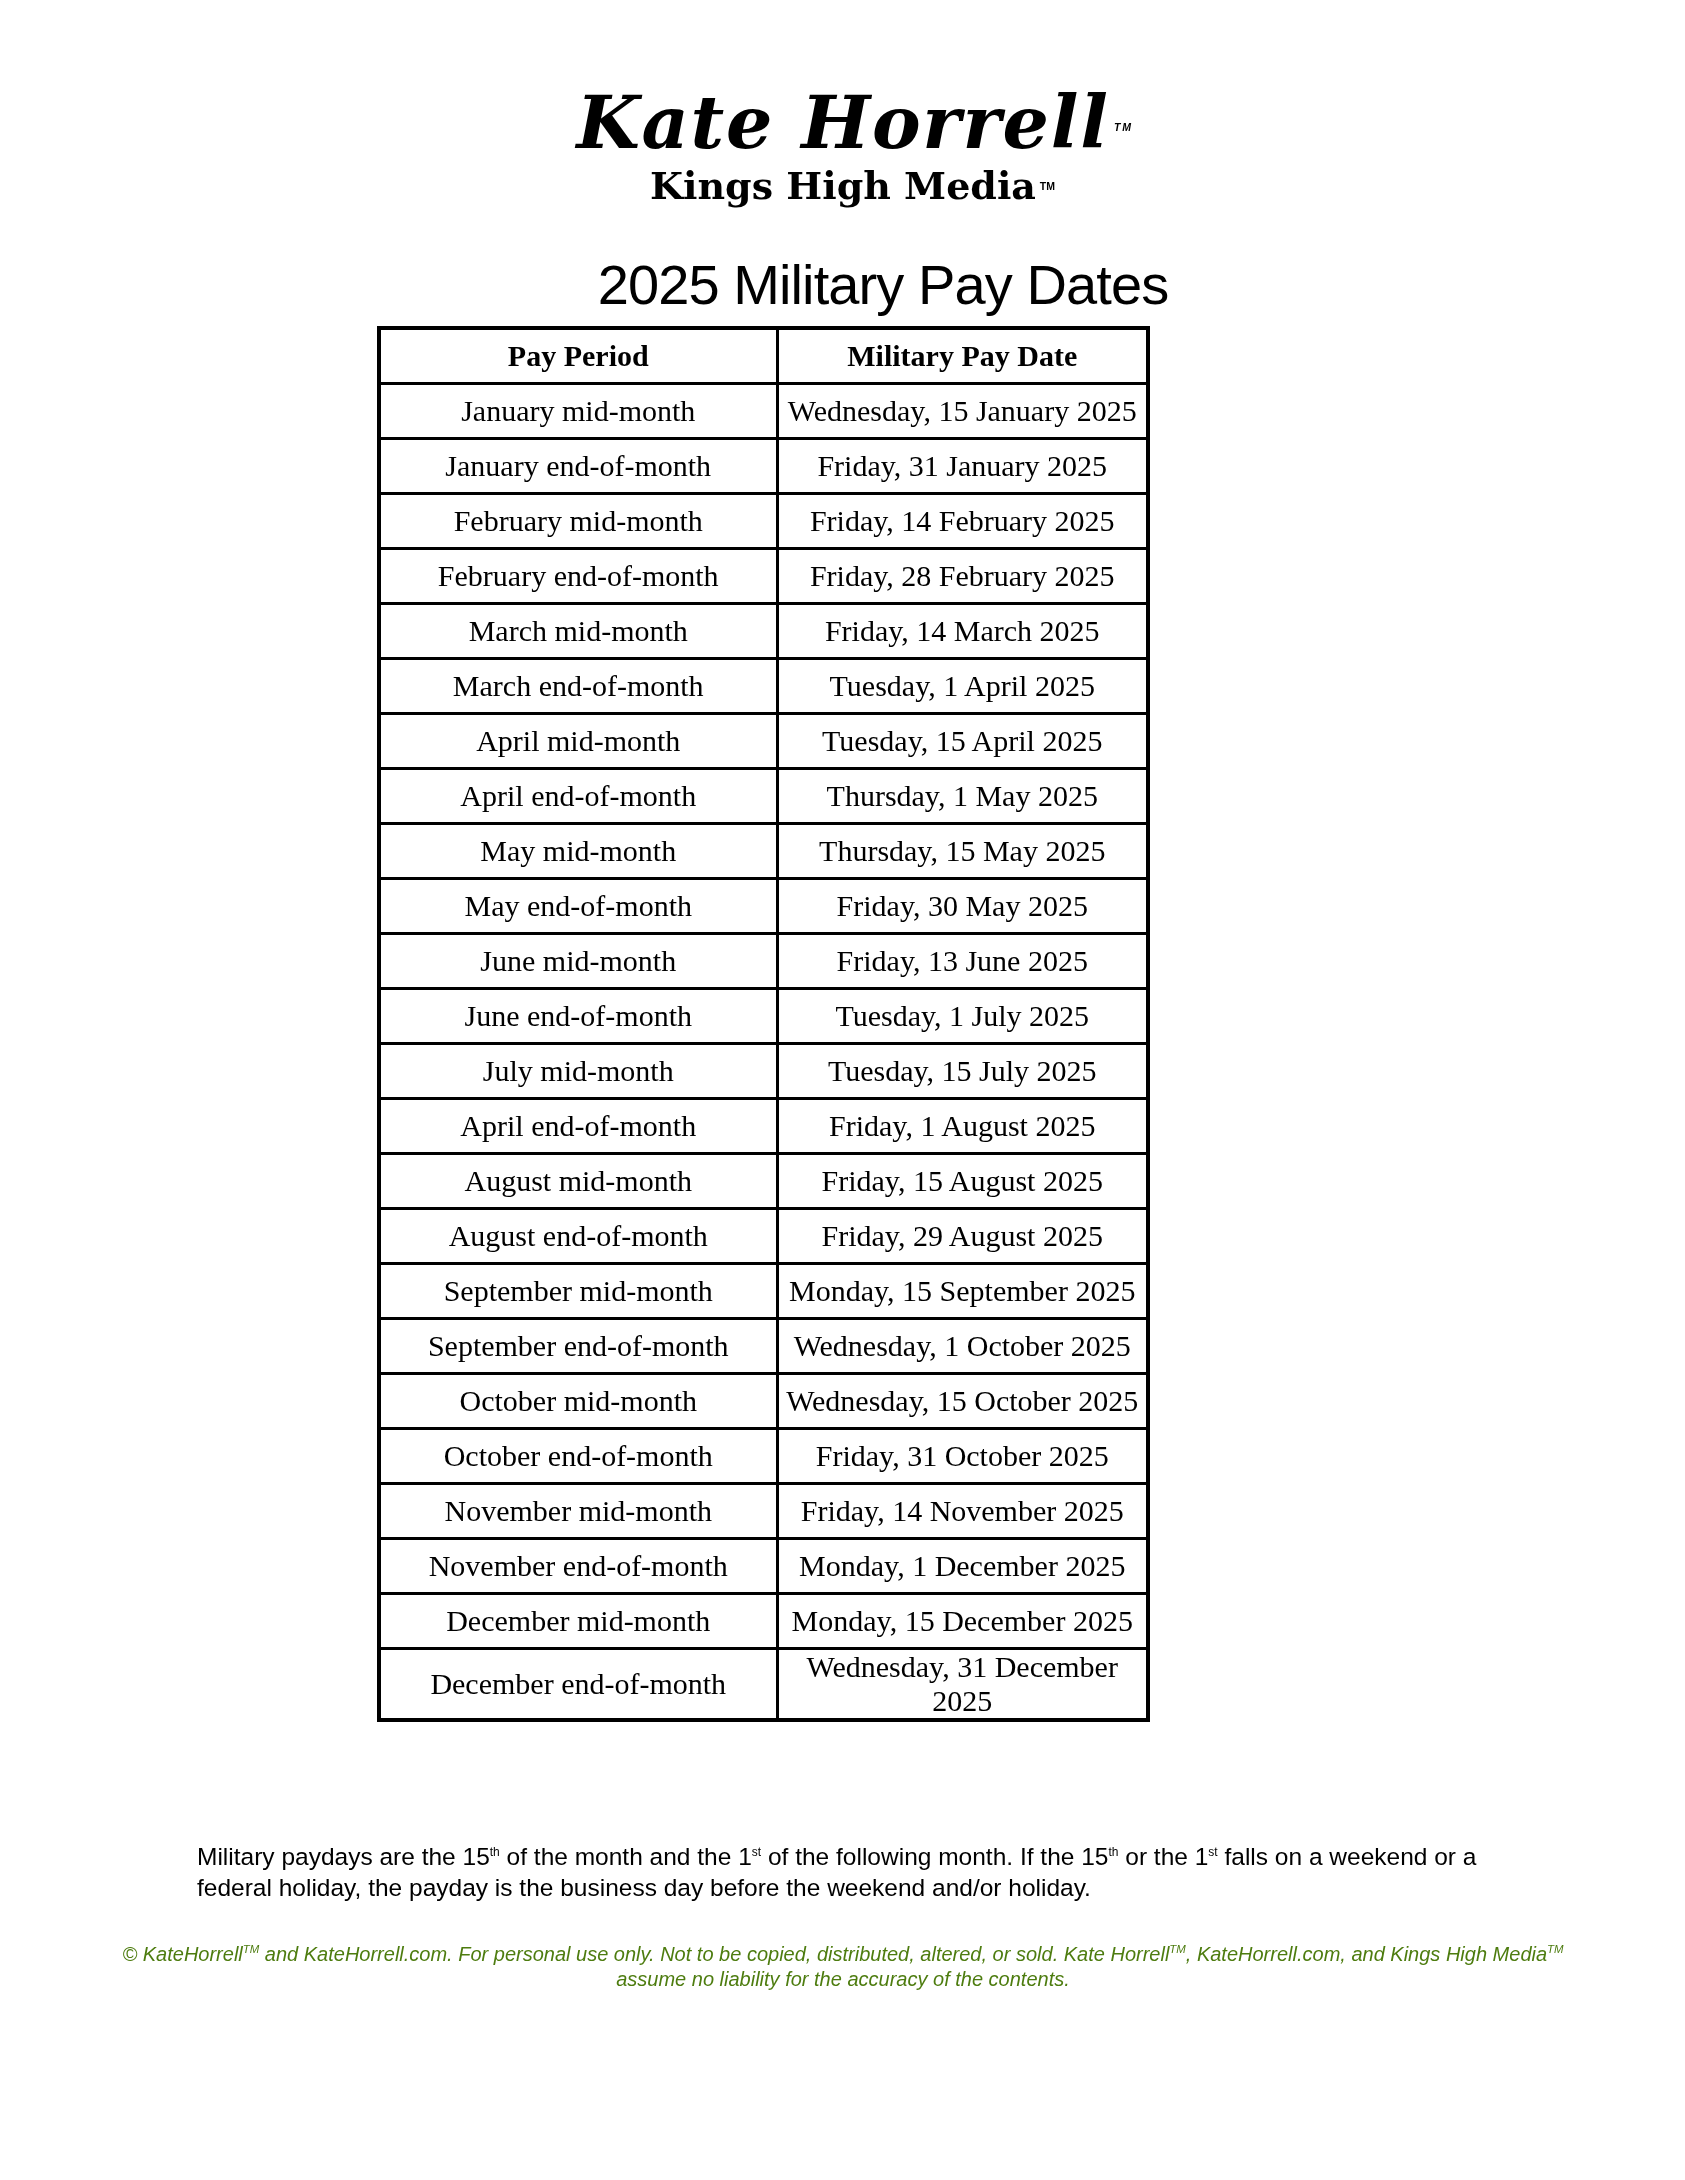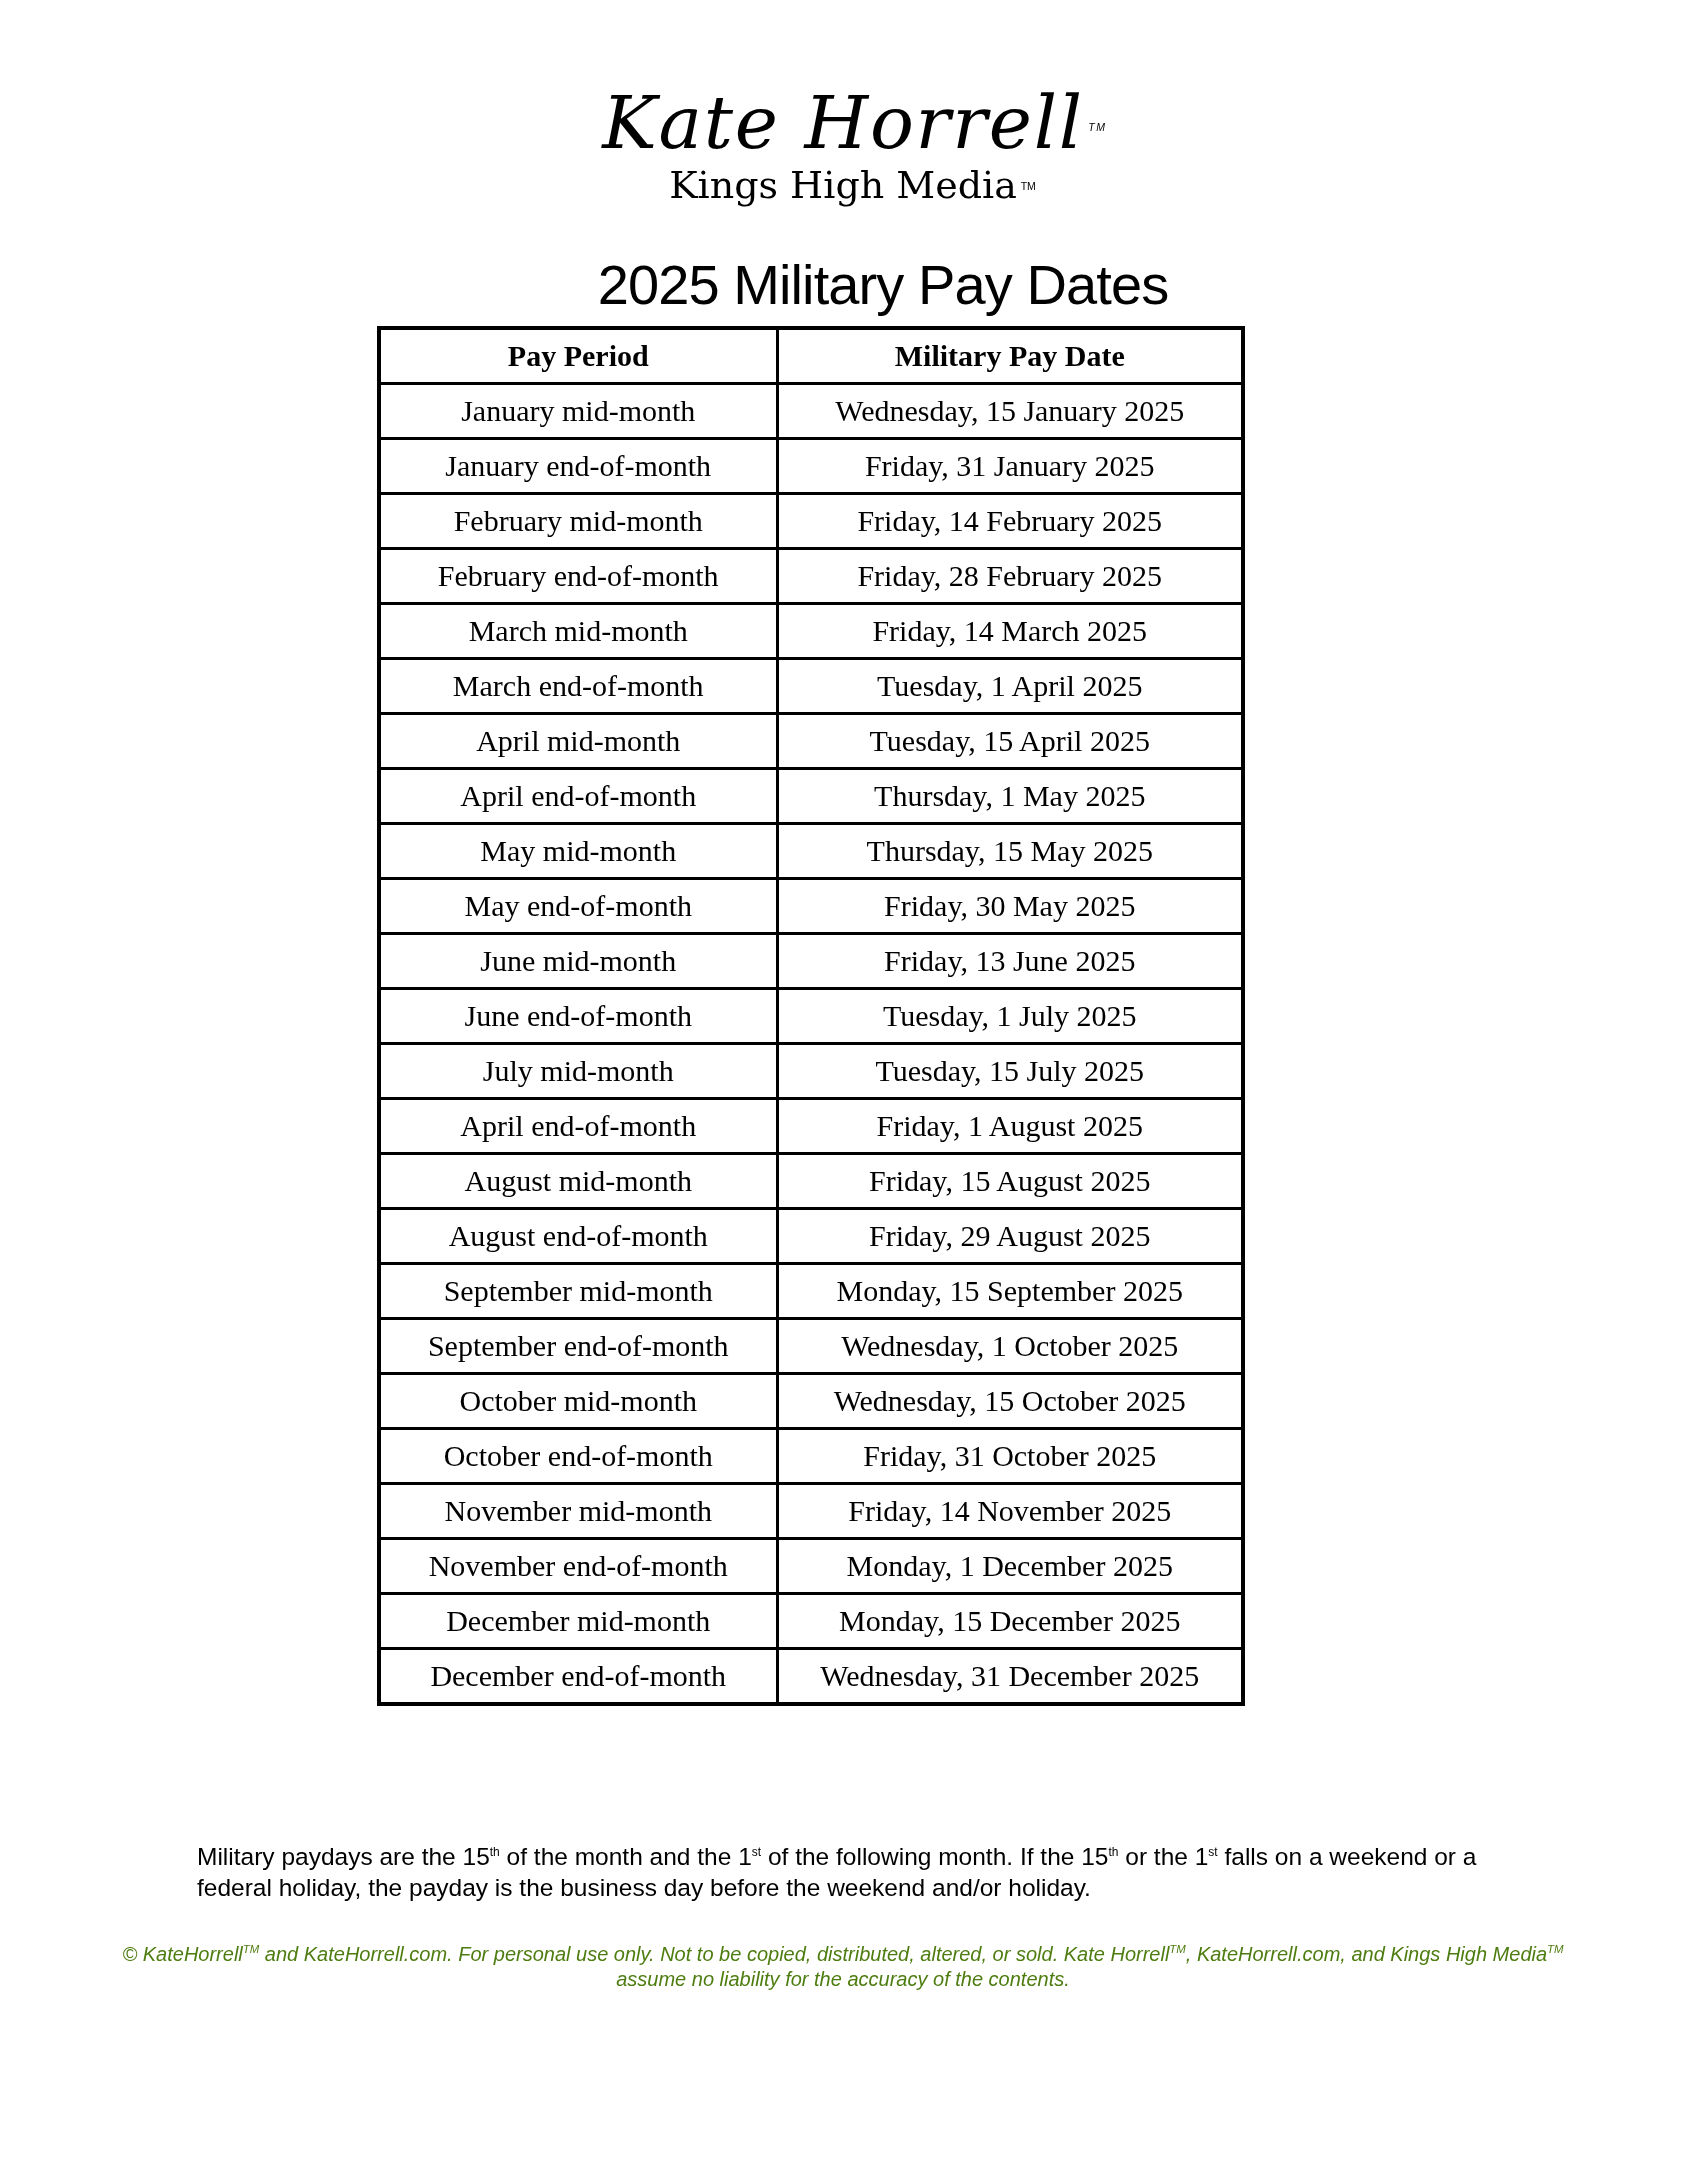--- a/index.html
+++ b/index.html
@@ -1,23 +1,23 @@
 <!DOCTYPE html>
 <html style="font-size:14px"><head>
 <meta charset="utf-8">
 <style>
   html, body { margin:0; padding:0; background:#ffffff; }
   body { width:1686px; height:2181px; position:relative; overflow:hidden; color:#000; }
-  .logo { position:absolute; left:0; width:1686px; top:79px; text-align:center; }
+  .logo { position:absolute; left:0; width:1686px; top:79px; text-align:center;font-weight:bold; }
   .logo-script { font-family:"DejaVu Serif", serif; font-style:italic; font-size:73px; line-height:87px; letter-spacing:1.7px; display:inline-block; position:relative; }
   .logo-sub { font-family:"DejaVu Serif", serif; font-size:38px; line-height:45px; display:inline-block; position:relative; margin-top:-3.5px; }
   .tm { font-family:"Liberation Sans", sans-serif; font-size:10.5px; position:absolute; top:5.2px; right:-23px; }
   .tm2 { top:1.7px; right:-19px; }
   .title { position:absolute; left:0; width:1686px; top:250px; text-align:center; font-family:"Liberation Sans", sans-serif; font-size:56px; line-height:70px; letter-spacing:-0.9px;padding-left:40px; }
-  table.pay { position:absolute; left:377px; top:326px; width:868px; border-collapse:collapse; border:4.4px solid #000; font-family:"Liberation Serif", serif; }
+  table.pay { position:absolute; left:377px; top:326px; width:773px; border-collapse:collapse; border:4.4px solid #000; font-family:"Liberation Serif", serif; }
   table.pay th, table.pay td { border:3.5px solid #000; height:52px; padding:0; text-align:center; font-size:30px; }
   table.pay th { font-weight:bold; }
   table.pay col.c1 { width:398px; }
   .note { position:absolute; left:197px; top:1841px; width:1310px; font-family:"Liberation Sans", sans-serif; font-size:24.5px; line-height:31px; }
   .note sup { font-size:12px; line-height:0; }
   .copy { position:absolute; left:96px; top:1942px; width:1494px; text-align:center; font-family:"Liberation Sans", sans-serif; font-style:italic; color:#4d7c0f; font-size:20px; line-height:24.5px; }
   .copy sup { font-size:11.4px; line-height:0; }
 </style>
 </head>
 <body>

